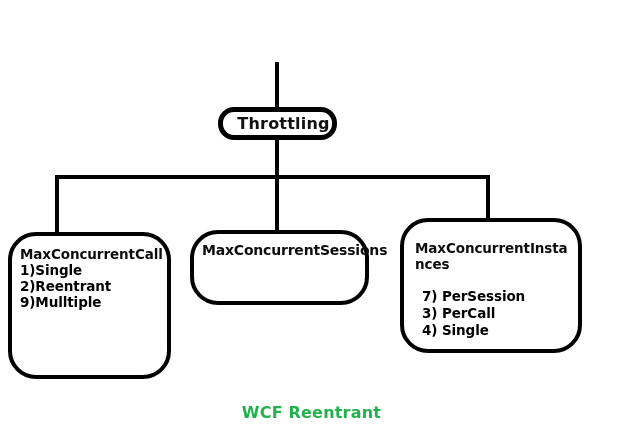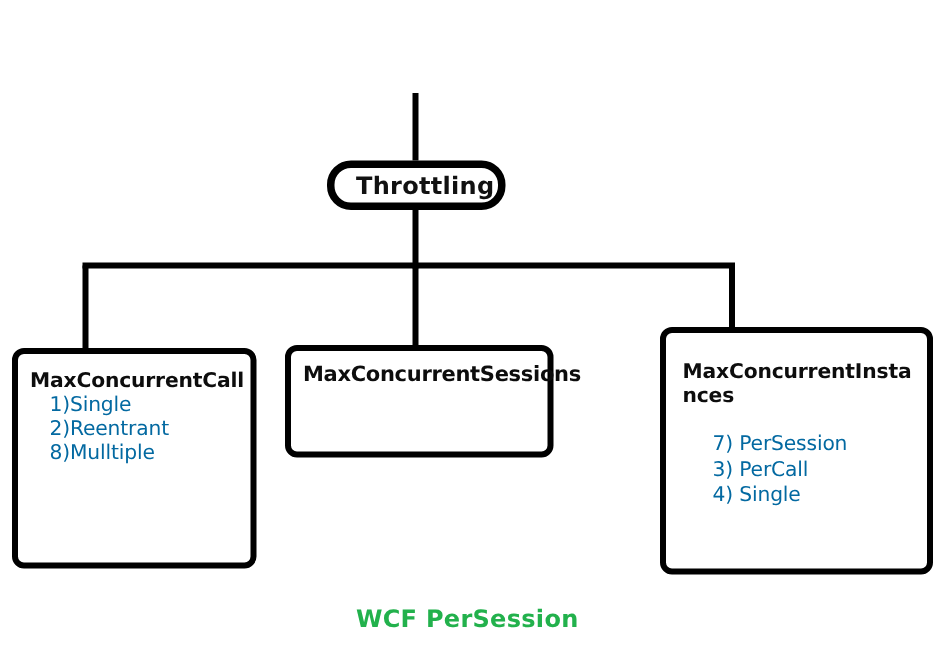--- a/index.html
+++ b/index.html
@@ -59,26 +59,26 @@
     font-size: 16px;
     font-weight: 700;
     color: #111111;
     text-align: center;
     line-height: 23px;
     letter-spacing: 0.2px;
     margin-left: 12px;
   }
   .leaf {
     border-width: 4px;
-    border-radius: 8px;
+    border-radius: 28px;
     padding: 10px 8px 8px 8px;
   }
   .leaf-left  { left: 8px;   top: 232px; width: 163px; height: 147px; }
   .leaf-mid   { left: 190px; top: 230px; width: 179px; height: 75px; padding-top: 8px; }
-  .leaf-right { left: 440px; top: 218px; width: 182px; height: 165px; padding-left: 11px; padding-top: 18px; }
+  .leaf-right { left: 400px; top: 218px; width: 182px; height: 135px; padding-left: 11px; padding-top: 18px; }
 
   .leaf-title {
     font-size: 13.5px;
     font-weight: 700;
     color: #0d0d0d;
     line-height: 16px;
     letter-spacing: -0.1px;
     white-space: normal;
   }
   .leaf-mid .leaf-title {
@@ -91,26 +91,25 @@
     width: 158px;
     word-break: break-all;
   }
   .leaf-list {
     list-style: none;
     margin: 0;
     padding: 0;
   }
   .leaf-list li {
     font-size: 13.5px;
-    font-weight: 400;
-    color: #0369a1;
+    font-weight: 700;
+    color: #000000;
     line-height: 16px;
     letter-spacing: -0.1px;
     white-space: nowrap;
-    margin-left: 13px;
   }
   .leaf-left .leaf-list { margin-top: 0px; }
   .leaf-right .leaf-list { margin-top: 16px; padding-left: 7px; }
   .leaf-right .leaf-list li { line-height: 17px; }
 
   .caption {
     position: absolute;
     left: 0;
     top: 403px;
     width: 623px;
@@ -145,32 +144,32 @@
 
   <div class="node node-sub">
     <div class="node-title">Throttling</div>
   </div>
 
   <div class="node leaf leaf-left">
     <div class="leaf-title">MaxConcurrentCall</div>
     <ul class="leaf-list">
       <li>1)Single</li>
       <li>2)Reentrant</li>
-      <li>8)Mulltiple</li>
+      <li>9)Mulltiple</li>
     </ul>
   </div>
 
   <div class="node leaf leaf-mid">
     <div class="leaf-title">MaxConcurrentSessions</div>
   </div>
 
   <div class="node leaf leaf-right">
     <div class="leaf-title">MaxConcurrentInstances</div>
     <ul class="leaf-list">
       <li>7) PerSession</li>
       <li>3) PerCall</li>
       <li>4) Single</li>
     </ul>
   </div>
 
-  <div class="caption">WCF PerSession</div>
+  <div class="caption">WCF Reentrant</div>
 
 </div>
 
 </body></html>

